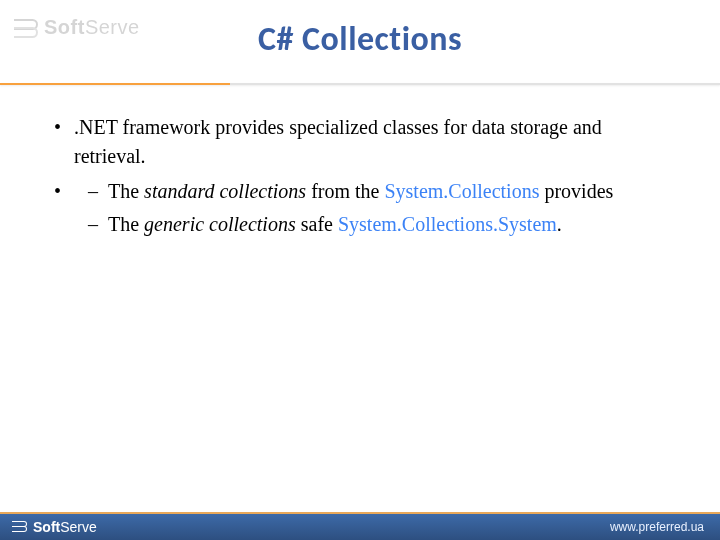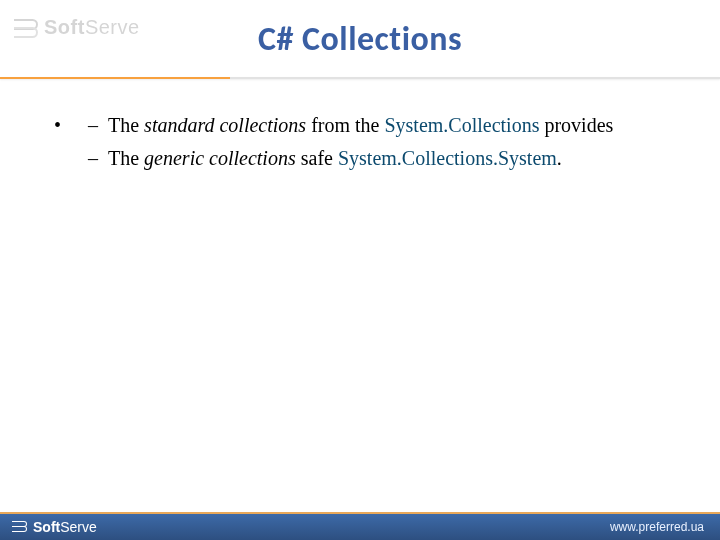--- a/index.html
+++ b/index.html
@@ -48,21 +48,21 @@
     color: #888;
     letter-spacing: 0.5px;
   }
   .logo-top .wordmark b { font-weight: 700; }
   .title {
     text-align: center;
     font-family: 'Segoe UI', 'Calibri', Arial, sans-serif;
     font-size: 34px;
     font-weight: 600;
     color: #3a5fa3;
-    padding-bottom: 18px;
+    padding-bottom: 24px;
     letter-spacing: 0.5px;
   }
   .divider {
     height: 2px;
     width: 100%;
     background: linear-gradient(to right,
       #f8a13e 0%, #f8a13e 32%,
       #e2e2e2 32%, #e2e2e2 100%);
     box-shadow: 0 1px 2px rgba(0,0,0,0.08);
   }
@@ -91,21 +91,21 @@
     padding-left: 34px;
     margin-bottom: 4px;
   }
   .content ul ul > li::before {
     content: "–";
     position: absolute;
     left: 14px;
     top: 0;
   }
   .em { font-style: italic; font-weight: normal; }
-  .ns { color: #0c4a6e; margin-top: 36px; }
+  .ns { color: #3b82f6; margin-top: 36px; }
   .gc { color: #4a8a3a; }
   .footer {
     position: absolute;
     left: 0; right: 0; bottom: 0;
     height: 28px;
     background: linear-gradient(to bottom, #3d6aa8, #2d4f80);
     display: flex;
     align-items: center;
     justify-content: space-between;
     padding: 0 16px 0 12px;
@@ -145,20 +145,21 @@
   <div class="logo-top">
     <span class="mark"></span>
     <span class="wordmark"><b>Soft</b><span>Serve</span></span>
   </div>
   <h1 class="title">C# Collections</h1>
   <div class="divider"></div>
 </div>
 
 <div class="content">
   <ul>
+    <li>.NET framework provides specialized classes for data storage and retrieval.</li>
     <li>
       <ul>
         <li>
           <span>The </span><span class="em">standard collections</span><span> from the </span><span class="ns">System.Collections</span><span> provides</span>
         </li>
         <li>
           <span>The </span><span class="em">generic collections</span><span>  safe </span><span class="ns">System.Collections.System</span><span>.</span>
         </li>
       </ul>
     </li>

